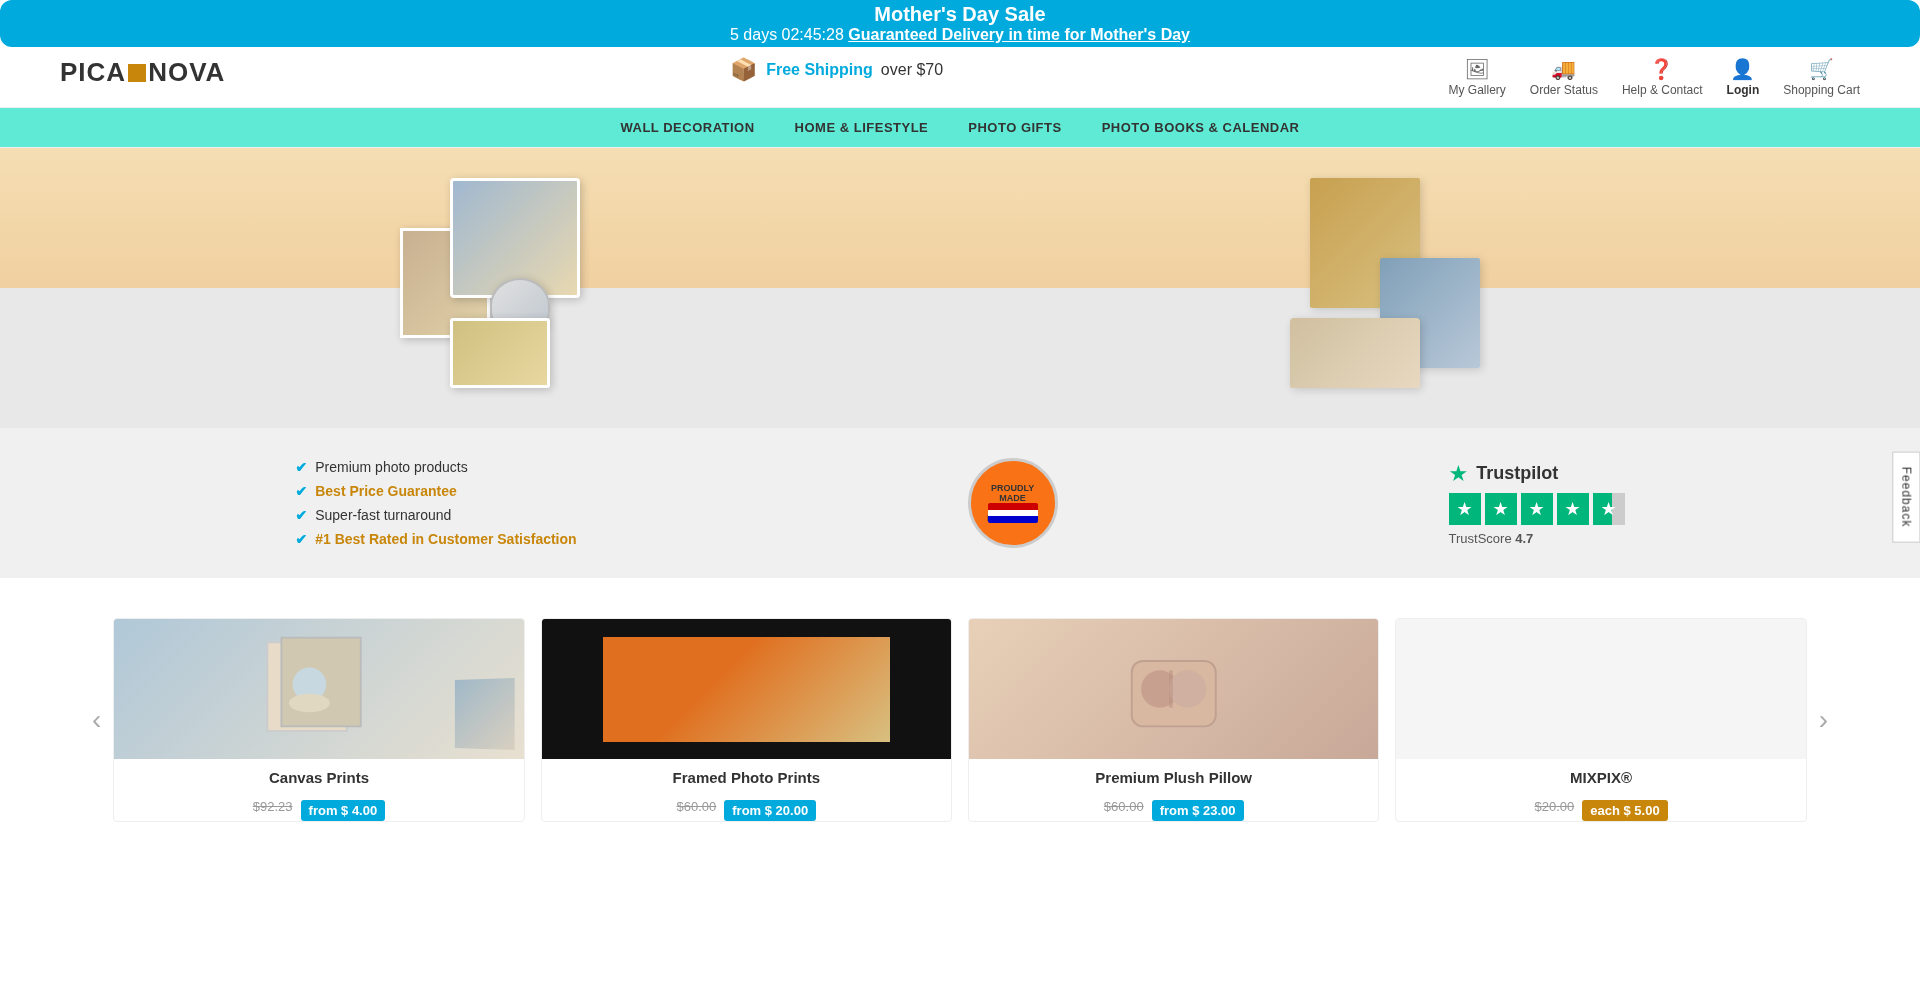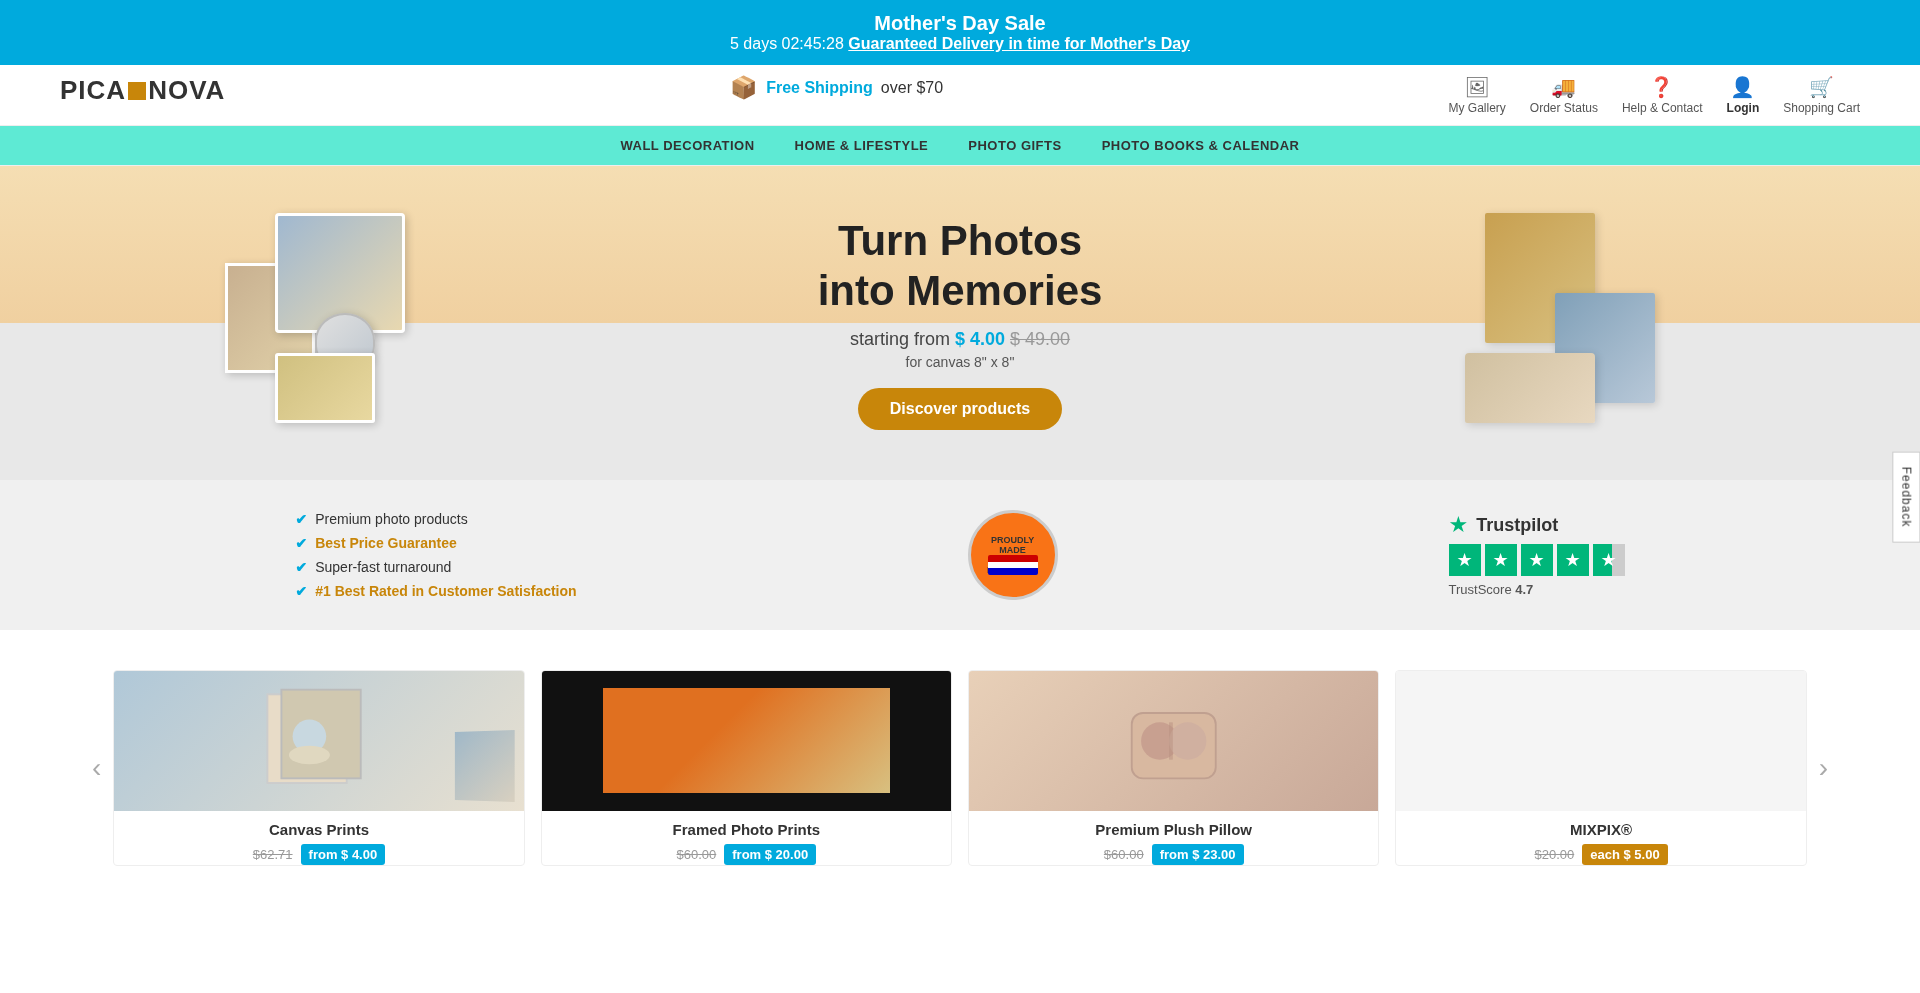--- a/index.html
+++ b/index.html
@@ -2,22 +2,23 @@
 <html><head>
   <meta charset="utf-8">
   <style>
     * { box-sizing: border-box; margin: 0; padding: 0; }
     body { font-family: Arial, sans-serif; background: #fff; color: #333; overflow-x: hidden; }
 
     
     .top-banner {
       background: #00aadd;
       text-align: center;
-      padding: 12px 20px;
-      color: #fff;
+      padding: 3px 20px;
+      color: #fff;
+      border-radius: 12px;
     }
     .top-banner .sale-title {
       font-size: 20px;
       font-weight: bold;
       color: #fff;
     }
     .top-banner .sale-subtitle {
       font-size: 14px;
       color: #fff;
     }
@@ -357,20 +358,21 @@
       color: #999;
       text-decoration: line-through;
     }
     .price-new-tag {
       background: #00aadd;
       color: #fff;
       padding: 3px 8px;
       border-radius: 3px;
       font-size: 13px;
       font-weight: bold;
+      margin-top: 8px;
     }
     .price-new-tag.orange {
       background: #c8860a;
     }
 
     
     .feedback-tab {
       position: fixed;
       right: -32px;
       top: 50%;
@@ -496,33 +498,20 @@
       <div class="img-frame" style="width:90px;height:110px;top:50px;left:10px;background:linear-gradient(135deg,#c8b090,#e0d0a8);"></div>
 
       <div class="img-frame" style="width:130px;height:120px;top:0;left:60px;background:linear-gradient(135deg,#a0b8d0,#e8d8b0);border-radius:4px;"></div>
 
       <div class="img-frame" style="width:60px;height:55px;top:100px;left:100px;background:linear-gradient(135deg,#e0e0e0,#c0c8d0);border-radius:50% 50% 40% 40%;border:2px solid #bbb;"></div>
 
       <div class="img-frame" style="width:100px;height:70px;top:140px;left:60px;background:linear-gradient(135deg,#d0c080,#e8d8a0);border-radius:3px;"></div>
     </div>
   </div>
 
-  <div class="hero-center">
-    <h1 class="hero-title">
-      <span>Turn Photos</span><br>
-      <span>into Memories</span>
-    </h1>
-    <div class="hero-price-line">
-      <span>starting from</span>
-      <span class="price-new">$ 4.00</span>
-      <span class="price-old">$ 49.00</span>
-    </div>
-    <div class="hero-sub">for canvas 8" x 8"</div>
-    <button class="discover-btn">Discover products</button>
-  </div>
 
   <div class="hero-right">
     <div class="hero-right-collage">
 
       <div class="img-tile" style="width:110px;height:130px;top:0;left:20px;background:linear-gradient(135deg,#c8a050,#d8c080);border-radius:2px;"></div>
 
       <div class="img-tile" style="width:100px;height:110px;top:80px;left:90px;background:linear-gradient(135deg,#80a0b8,#b8c8d8);border-radius:2px;"></div>
 
       <div class="img-tile" style="width:130px;height:70px;top:140px;left:0;background:linear-gradient(135deg,#d0c0a0,#e8d8c0);border-radius:4px 4px 2px 2px;"></div>
     </div>
@@ -582,21 +571,21 @@
         <div class="product-img canvas-img">
           <svg viewBox="0 0 120 120" xmlns="http://www.w3.org/2000/svg">
             <rect x="5" y="10" width="85" height="95" fill="#e8dcc8" stroke="#ccc" stroke-width="2"></rect>
             <rect x="20" y="5" width="85" height="95" fill="#d0c8b0" stroke="#bbb" stroke-width="2"></rect>
             <circle cx="50" cy="55" r="18" fill="#c8d8e0"></circle>
             <ellipse cx="50" cy="75" rx="22" ry="10" fill="#e0d8c0"></ellipse>
           </svg>
         </div>
         <span class="product-name">Canvas Prints</span>
         <div class="product-prices">
-          <span class="price-old-tag">$62.71</span>
+          <span class="price-old-tag">$92.23</span>
           <span class="price-new-tag">from $ 4.00</span>
         </div>
       </div>
 
       <div class="product-card">
         <div class="product-img frame-img">
           <div class="frame-inner"></div>
         </div>
         <span class="product-name">Framed Photo Prints</span>
         <div class="product-prices">

